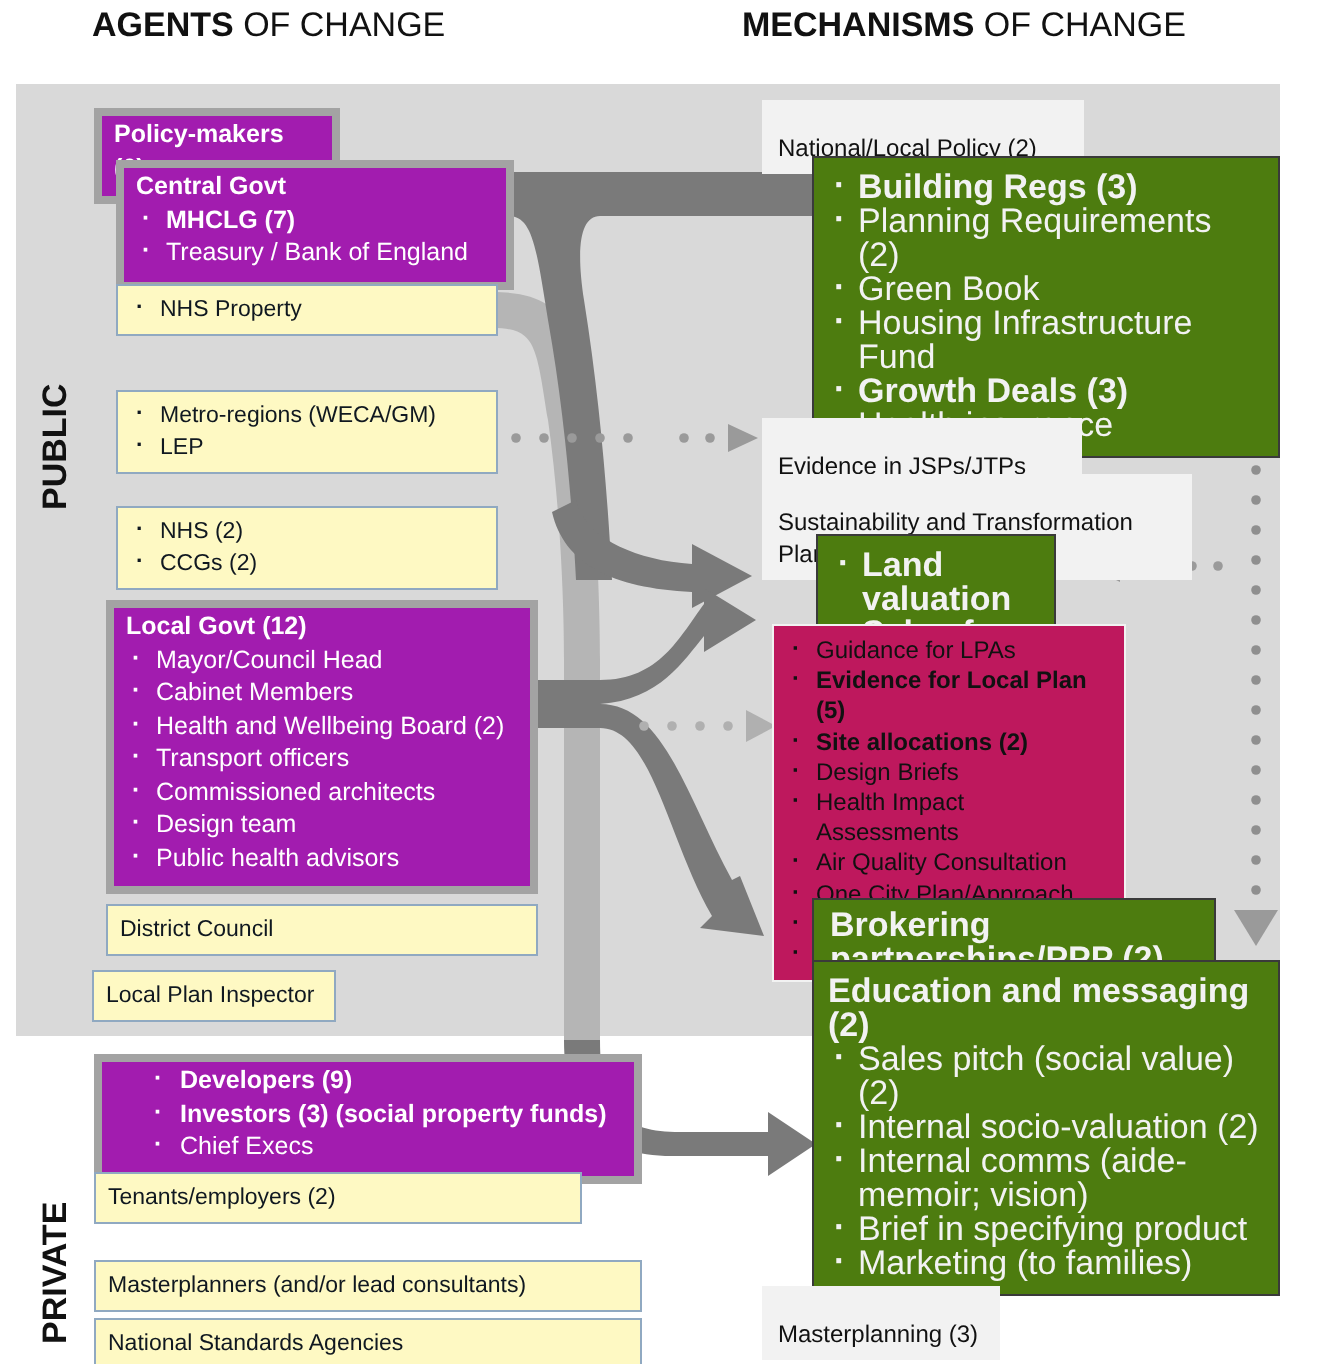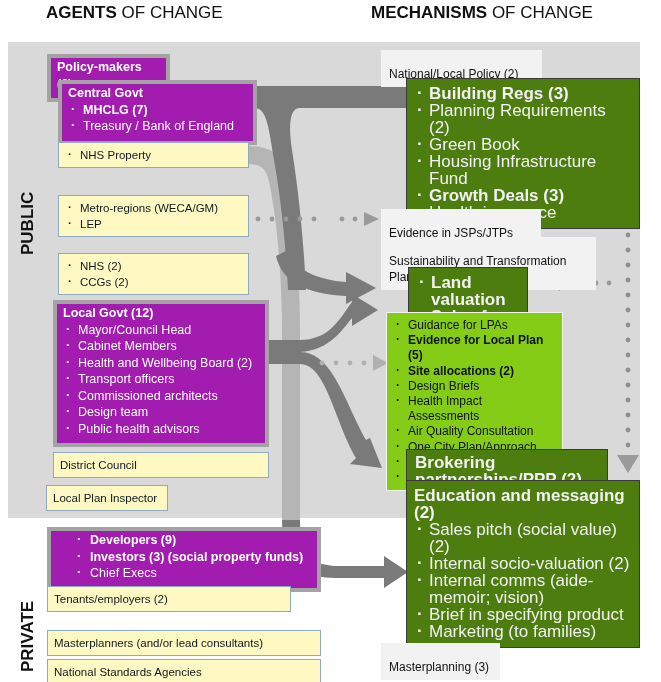--- a/index.html
+++ b/index.html
@@ -50,21 +50,21 @@
   
   .steel{background:#fef9c3;color:#101820;border:1px solid #90a9c1;
         font-size:11.5px;line-height:16px;padding:4px 7px 4px 6px;}
   
   .dark{background:#4d7c0f;color:#f2f2f2;border:1px solid #3a3a3a;
         font-size:17px;line-height:17px;padding:6px 8px 7px 7px;}
   
   .lite{background:#f2f2f2;color:#111;border:1px solid #f2f2f2;
         font-size:12px;line-height:16px;padding:15px 8px 4px 7px;}
   
-  .lightlist{background:#84cc16;color:#111;border:1px solid #f2f2f2;
+  .lightlist{background:#be185d;color:#111;border:1px solid #f2f2f2;
         font-size:12px;line-height:15.2px;padding:5px 8px 5px 6px;}
 
   
   svg.arrows{position:absolute;left:0;top:0;width:661px;height:682px;pointer-events:none;}
 </style>
 </head>
 <body>
 
 <div class="canvas">
 

